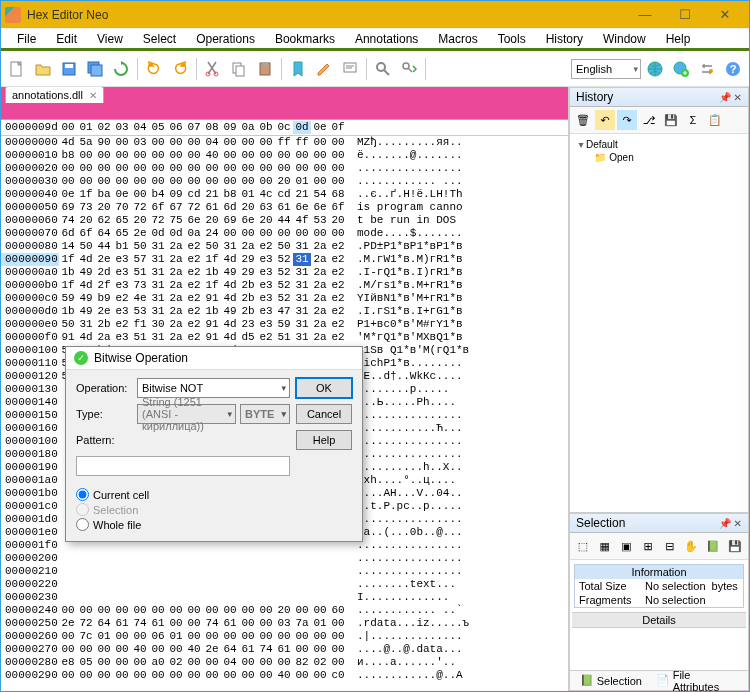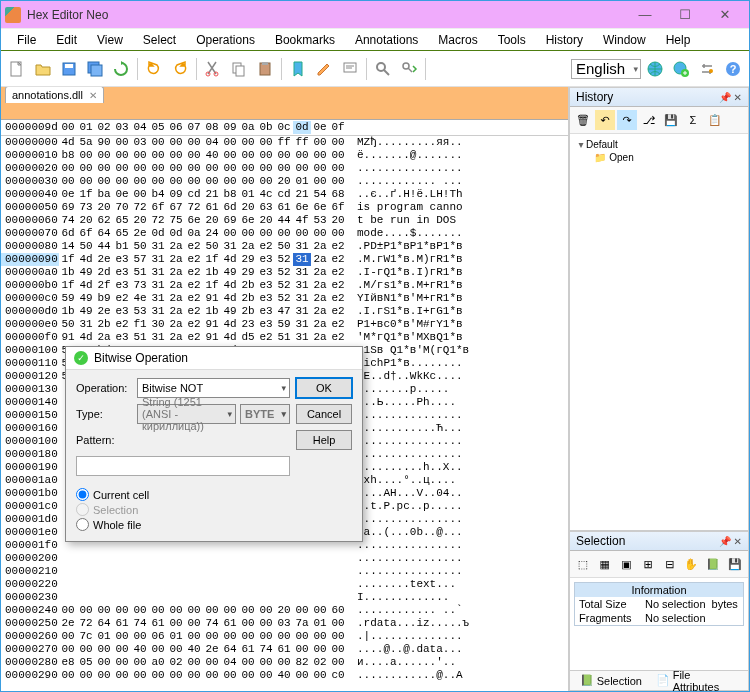--- a/index.html
+++ b/index.html
@@ -1,33 +1,33 @@
 <!DOCTYPE html>
 <html><head>
 <meta charset="utf-8">
 <style>
 * { box-sizing: border-box; margin: 0; padding: 0; }
 body { font-family: 'Segoe UI', Tahoma, sans-serif; font-size: 11px; background: #fff; width: 750px; height: 692px; overflow: hidden; position: relative; }
 .window { border: 1px solid #3a9de0; width: 750px; height: 692px; display: flex; flex-direction: column; }
-.titlebar { height: 28px; background: #f0abfc; display: flex; align-items: center; padding: 0 4px; border-bottom: 1px solid #eee; }
+.titlebar { height: 28px; background: #eab308; display: flex; align-items: center; padding: 0 4px; border-bottom: 1px solid #eee; }
 .titlebar .icon { width: 16px; height: 16px; background: linear-gradient(135deg, #4a9 30%, #e84 30%); border-radius: 2px; margin-right: 6px; }
 .titlebar .title { flex: 1; color: #333; font-size: 12px; }
 .winbtns { display: flex; gap: 0; }
 .winbtn { width: 40px; height: 24px; display: flex; align-items: center; justify-content: center; color: #555; font-size: 13px; }
-.menubar { height: 22px; display: flex; align-items: center; padding: 0 8px; gap: 4px; border-bottom: 1px solid #4d7c0f; }
+.menubar { height: 22px; display: flex; align-items: center; padding: 0 8px; gap: 4px; border-bottom: 3px solid #4d7c0f; }
 .menuitem { padding: 2px 8px; font-size: 12px; cursor: default; }
 .toolbar { height: 36px; display: flex; align-items: center; padding: 2px 4px; gap: 2px; border-bottom: 1px solid #e0e0e0; }
 .tbtn { width: 24px; height: 24px; display: flex; align-items: center; justify-content: center; border-radius: 2px; }
 .tbtn svg { width: 18px; height: 18px; }
 .tbsep { width: 1px; height: 22px; background: #ccc; margin: 0 2px; }
-.langbox { height: 20px; border: 1px solid #aaa; padding: 0 14px 0 4px; font-size: 15px; width: 70px; display: flex; align-items: center; position: relative; background: #fff; }
+.langbox { height: 20px; border: 1px solid #aaa; padding: 0 14px 0 4px; font-size: 11px; width: 70px; display: flex; align-items: center; position: relative; background: #fff; }
 .langbox::after { content: '▾'; position: absolute; right: 2px; color: #666; font-size: 9px; }
 .body { flex: 1; display: flex; overflow: hidden; }
 .main { flex: 1; display: flex; flex-direction: column; overflow: hidden; border-right: 1px solid #ccc; }
-.tabbar { height: 22px; background: #fdba74; display: flex; align-items: flex-end; padding: 16px 4px; border-bottom: 1px solid #aaa; }
+.tabbar { height: 22px; background: #ec4899; display: flex; align-items: flex-end; padding: 16px 4px; border-bottom: 1px solid #aaa; }
 .tab { background: #fff; border: 1px solid #aaa; border-bottom: none; padding: 2px 6px; font-size: 11px; display: flex; align-items: center; gap: 4px; border-radius: 3px 3px 0 0; }
 .tab .x { color: #888; font-size: 10px; margin-left: 2px; }
 .hexarea { flex: 1; overflow: auto; font-family: 'Consolas','Courier New',monospace; font-size: 11px; line-height: 13px; position: relative; background: #fff; }
 .hexhead { display: flex; border-bottom: 1px solid #ccc; padding: 1px 0; position: sticky; top: 0; background: #fff; z-index: 2; }
 .hexrow { display: flex; padding: 0; }
 .offcol { width: 58px; padding-left: 4px; color: #000; }
 .hexcol { width: 18px; text-align: center; }
 .hexcols { display: flex; }
 .hexhead .offcol { color: #000; }
 .hexhead .hexcol.cur { background: #c0e5ff; }
@@ -1233,20 +1233,21 @@
             <div class="selrow">
               <span class="lbl">Total Size</span>
               <span>No selection</span>
               <span>bytes</span>
             </div>
             <div class="selrow">
               <span class="lbl">Fragments</span>
               <span>No selection</span>
             </div>
           </div>
+          <div class="dethead">Details</div>
           <div style="height:40px"></div>
         </div>
         <div class="bottomtabs">
           <div class="btab">📗 <span>Selection</span></div>
           <div class="btab">📄 <span>File Attributes</span></div>
         </div>
       </div>
     </div>
   </div>
 

